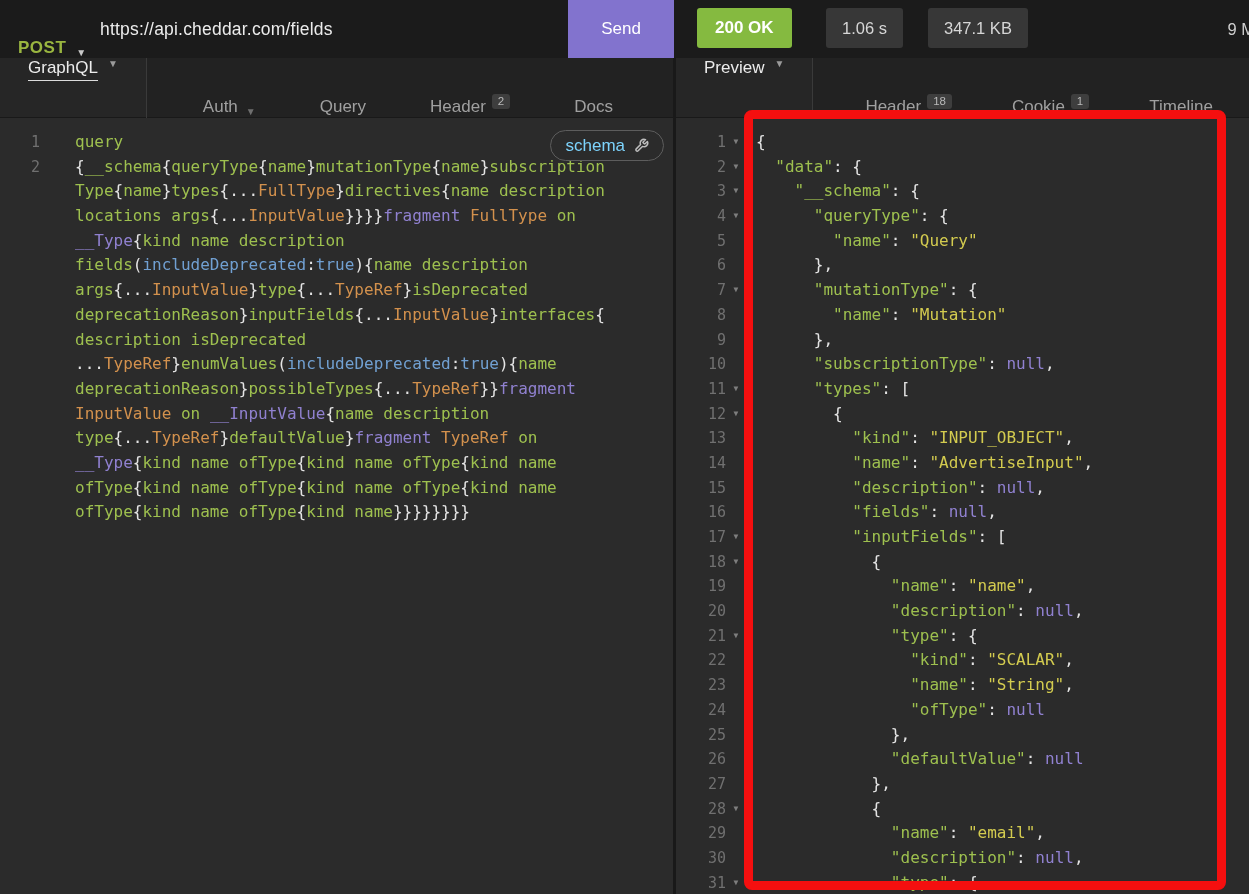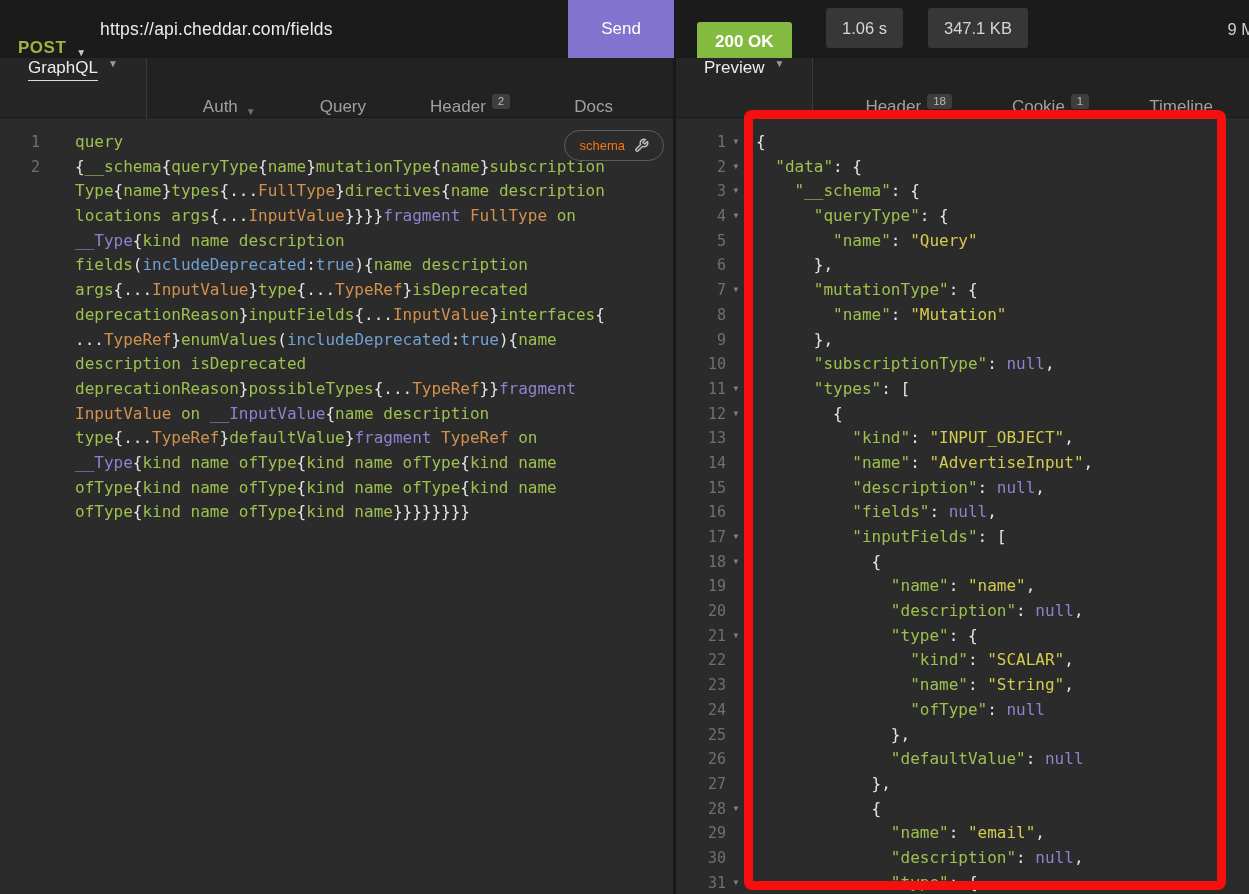--- a/index.html
+++ b/index.html
@@ -10,21 +10,21 @@
   
   .topbar{position:absolute;left:0;top:0;width:1249px;height:58px;background:#1b1b1b;}
   .method{position:absolute;left:18px;top:0;height:58px;display:flex;align-items:flex-end;gap:10px;
           font-size:17px;font-weight:bold;color:#9ab640;letter-spacing:.5px;cursor:pointer;}
   .method .caret{color:#c9c9c9;font-size:10px;}
   .url{position:absolute;left:100px;top:0;height:58px;display:flex;align-items:center;
        font-size:17.5px;color:#ececec;letter-spacing:.2px;}
   .send{position:absolute;left:568px;top:0;width:106px;height:58px;background:#8273ce;border:none;
         color:#fff;font-size:17px;font-family:inherit;cursor:pointer;}
   .status{position:absolute;left:697px;top:8px;height:40px;padding:0 18px;background:#85ba40;
-          border-radius:3px;color:#fff;font-weight:bold;font-size:17px;display:flex;align-items:center;margin-top:14px;}
+          border-radius:3px;color:#fff;font-weight:bold;font-size:17px;display:flex;align-items:center;}
   .pill{position:absolute;top:8px;height:40px;padding:16px 16px;background:#373737;border-radius:3px;
         color:#d6d6d6;font-size:16.5px;display:flex;align-items:center;}
   .pill.time{left:826px;}
   .pill.size{left:928px;}
   .history{position:absolute;right:-6px;top:0;height:58px;display:flex;align-items:center;
            font-size:16.5px;color:#cfcfcf;cursor:pointer;}
 
   
   .tabbar{position:absolute;top:58px;height:60px;background:#222222;border-bottom:1px solid #191919;
           display:flex;align-items:center;font-size:17px;}
@@ -58,22 +58,22 @@
   .fold{flex:none;width:20px;color:#7e7e7e;font-size:8px;text-align:center;line-height:24.7px;}
   .pane.req .src{padding-left:35px;}
   .pane.resp .src{padding-left:10px;}
 
   .tk-w{color:#e4e4e4;} .tk-g{color:#9ec04f;} .tk-y{color:#d3cb4f;}
   .tk-p{color:#9081d0;} .tk-b{color:#71a0d2;} .tk-o{color:#d3914d;}
 
   
   .schema-btn{position:absolute;right:9px;top:12px;height:31px;padding:0 14px;display:flex;
               align-items:center;gap:9px;background:rgba(43,43,43,.92);border:1px solid #5d5d5d;
-              border-radius:16px;color:#f97316;font-family:"Liberation Sans",sans-serif;
-              font-size:13px;cursor:pointer;}
+              border-radius:16px;color:#7dd3fc;font-family:"Liberation Sans",sans-serif;
+              font-size:17px;cursor:pointer;}
   .schema-btn svg{display:block;}
 
   
   .annotation{position:absolute;left:744px;top:110px;width:482px;height:780px;
               border:9px solid #f50f0f;border-radius:8px;pointer-events:none;z-index:50;}
 </style>
 </head>
 <body>
 
 <div class="app">
@@ -137,22 +137,22 @@
   <div class="pane req">
     <div class="code" id="req-code">
         <div class="row"><span class="gut">1</span><span class="src"><span class="tk-g">query</span></span></div>
         <div class="row"><span class="gut">2</span><span class="src"><span class="tk-w">{</span><span class="tk-g">__schema</span><span class="tk-w">{</span><span class="tk-g">queryType</span><span class="tk-w">{</span><span class="tk-g">name</span><span class="tk-w">}</span><span class="tk-g">mutationType</span><span class="tk-w">{</span><span class="tk-g">name</span><span class="tk-w">}</span><span class="tk-g">subscription</span></span></div>
         <div class="row"><span class="gut"></span><span class="src"><span class="tk-g">Type</span><span class="tk-w">{</span><span class="tk-g">name</span><span class="tk-w">}</span><span class="tk-g">types</span><span class="tk-w">{...</span><span class="tk-o">FullType</span><span class="tk-w">}</span><span class="tk-g">directives</span><span class="tk-w">{</span><span class="tk-g">name description</span></span></div>
         <div class="row"><span class="gut"></span><span class="src"><span class="tk-g">locations args</span><span class="tk-w">{...</span><span class="tk-o">InputValue</span><span class="tk-w">}}}}</span><span class="tk-p">fragment</span><span class="tk-w"> </span><span class="tk-o">FullType</span><span class="tk-w"> </span><span class="tk-g">on</span></span></div>
         <div class="row"><span class="gut"></span><span class="src"><span class="tk-p">__Type</span><span class="tk-w">{</span><span class="tk-g">kind name description</span></span></div>
         <div class="row"><span class="gut"></span><span class="src"><span class="tk-g">fields</span><span class="tk-w">(</span><span class="tk-b">includeDeprecated</span><span class="tk-w">:</span><span class="tk-b">true</span><span class="tk-w">){</span><span class="tk-g">name description</span></span></div>
         <div class="row"><span class="gut"></span><span class="src"><span class="tk-g">args</span><span class="tk-w">{...</span><span class="tk-o">InputValue</span><span class="tk-w">}</span><span class="tk-g">type</span><span class="tk-w">{...</span><span class="tk-o">TypeRef</span><span class="tk-w">}</span><span class="tk-g">isDeprecated</span></span></div>
         <div class="row"><span class="gut"></span><span class="src"><span class="tk-g">deprecationReason</span><span class="tk-w">}</span><span class="tk-g">inputFields</span><span class="tk-w">{...</span><span class="tk-o">InputValue</span><span class="tk-w">}</span><span class="tk-g">interfaces</span><span class="tk-w">{</span></span></div>
+        <div class="row"><span class="gut"></span><span class="src"><span class="tk-g">description isDeprecated</span></span></div>
         <div class="row"><span class="gut"></span><span class="src"><span class="tk-w">...</span><span class="tk-o">TypeRef</span><span class="tk-w">}</span><span class="tk-g">enumValues</span><span class="tk-w">(</span><span class="tk-b">includeDeprecated</span><span class="tk-w">:</span><span class="tk-b">true</span><span class="tk-w">){</span><span class="tk-g">name</span></span></div>
-        <div class="row"><span class="gut"></span><span class="src"><span class="tk-g">description isDeprecated</span></span></div>
         <div class="row"><span class="gut"></span><span class="src"><span class="tk-g">deprecationReason</span><span class="tk-w">}</span><span class="tk-g">possibleTypes</span><span class="tk-w">{...</span><span class="tk-o">TypeRef</span><span class="tk-w">}}</span><span class="tk-p">fragment</span></span></div>
         <div class="row"><span class="gut"></span><span class="src"><span class="tk-o">InputValue</span><span class="tk-w"> </span><span class="tk-g">on</span><span class="tk-w"> </span><span class="tk-p">__InputValue</span><span class="tk-w">{</span><span class="tk-g">name description</span></span></div>
         <div class="row"><span class="gut"></span><span class="src"><span class="tk-g">type</span><span class="tk-w">{...</span><span class="tk-o">TypeRef</span><span class="tk-w">}</span><span class="tk-g">defaultValue</span><span class="tk-w">}</span><span class="tk-p">fragment</span><span class="tk-w"> </span><span class="tk-o">TypeRef</span><span class="tk-w"> </span><span class="tk-g">on</span></span></div>
         <div class="row"><span class="gut"></span><span class="src"><span class="tk-p">__Type</span><span class="tk-w">{</span><span class="tk-g">kind name ofType</span><span class="tk-w">{</span><span class="tk-g">kind name ofType</span><span class="tk-w">{</span><span class="tk-g">kind name</span></span></div>
         <div class="row"><span class="gut"></span><span class="src"><span class="tk-g">ofType</span><span class="tk-w">{</span><span class="tk-g">kind name ofType</span><span class="tk-w">{</span><span class="tk-g">kind name ofType</span><span class="tk-w">{</span><span class="tk-g">kind name</span></span></div>
         <div class="row"><span class="gut"></span><span class="src"><span class="tk-g">ofType</span><span class="tk-w">{</span><span class="tk-g">kind name ofType</span><span class="tk-w">{</span><span class="tk-g">kind name</span><span class="tk-w">}}}}}}}}</span></span></div>
       </div>
     <div class="schema-btn">
       <span>schema</span>
       <span>

